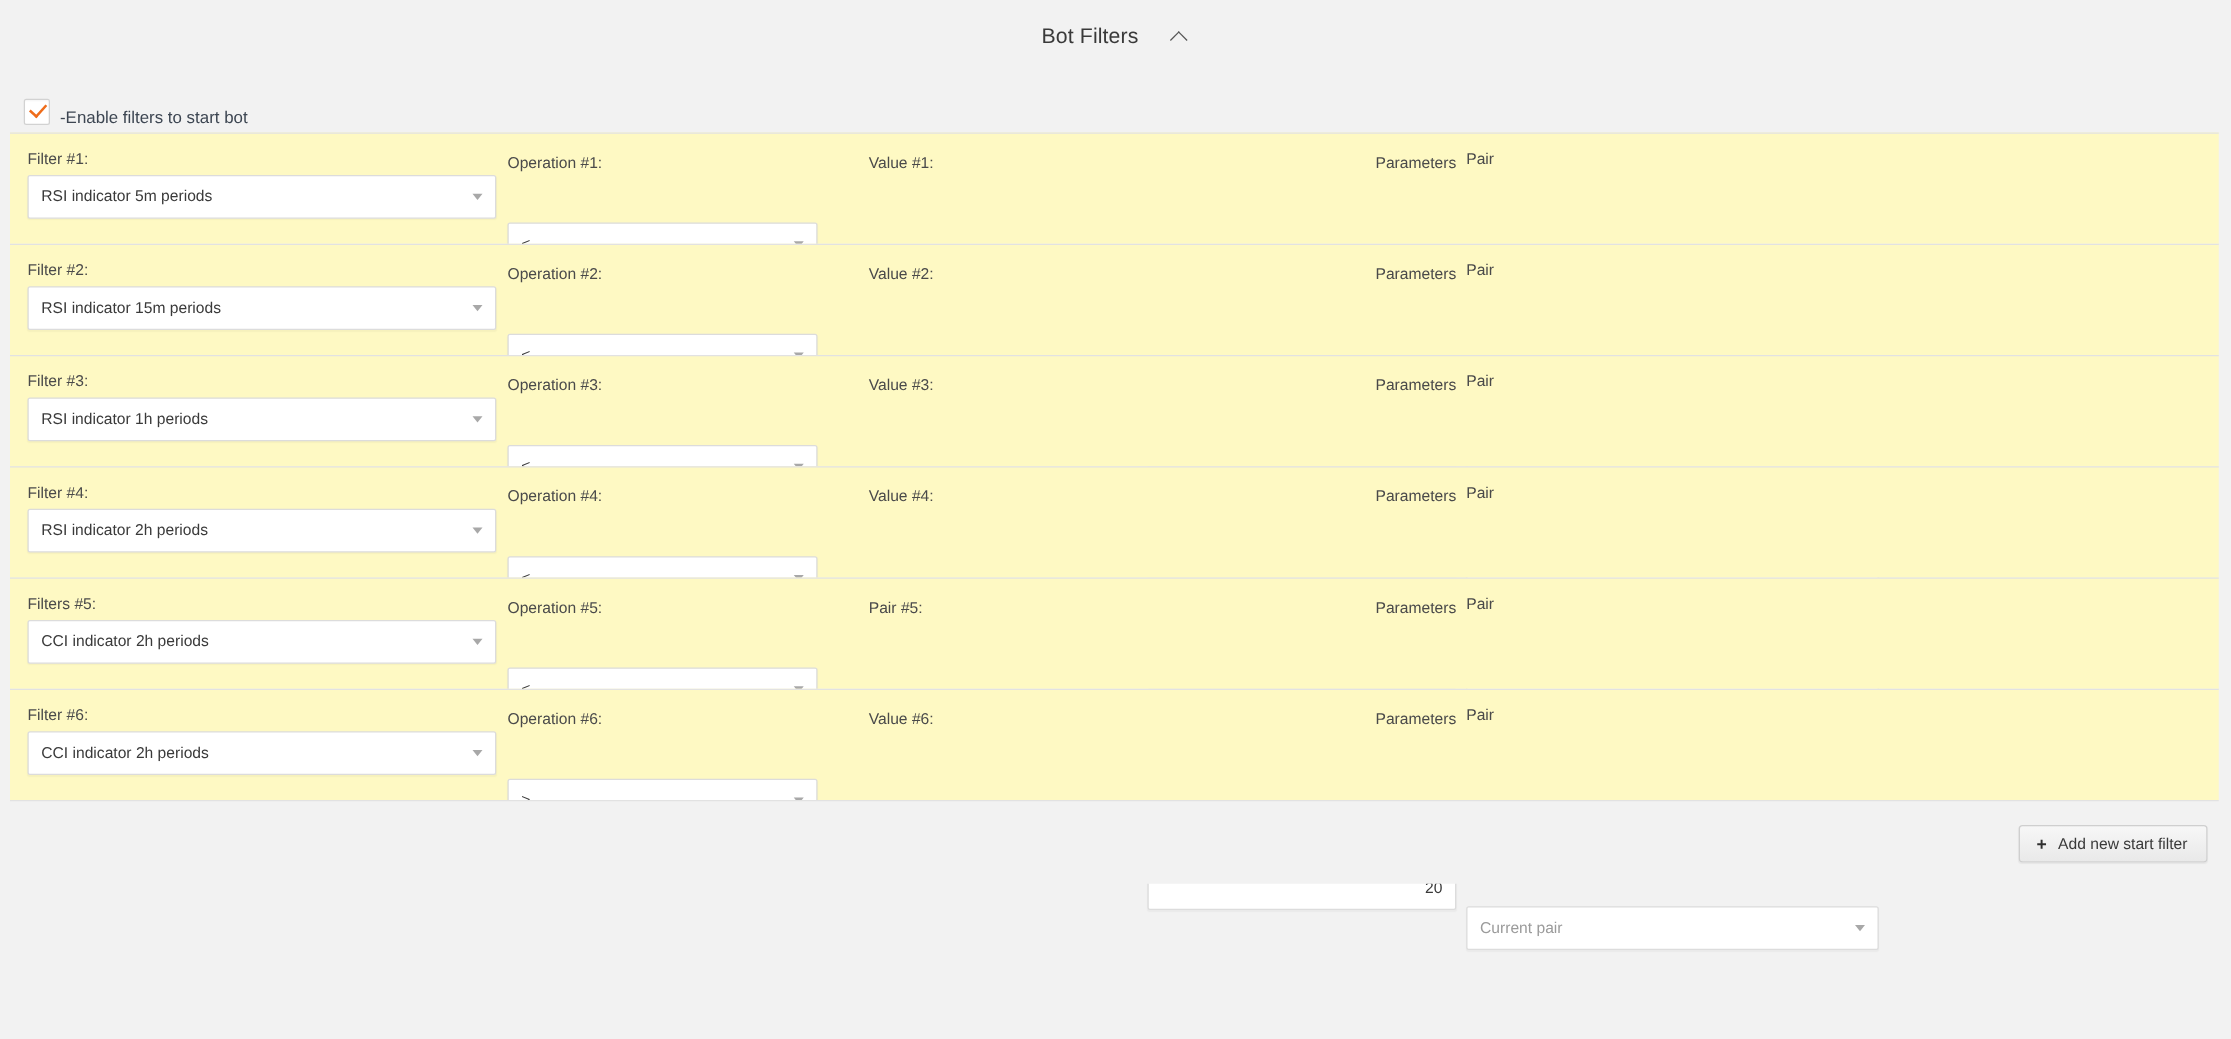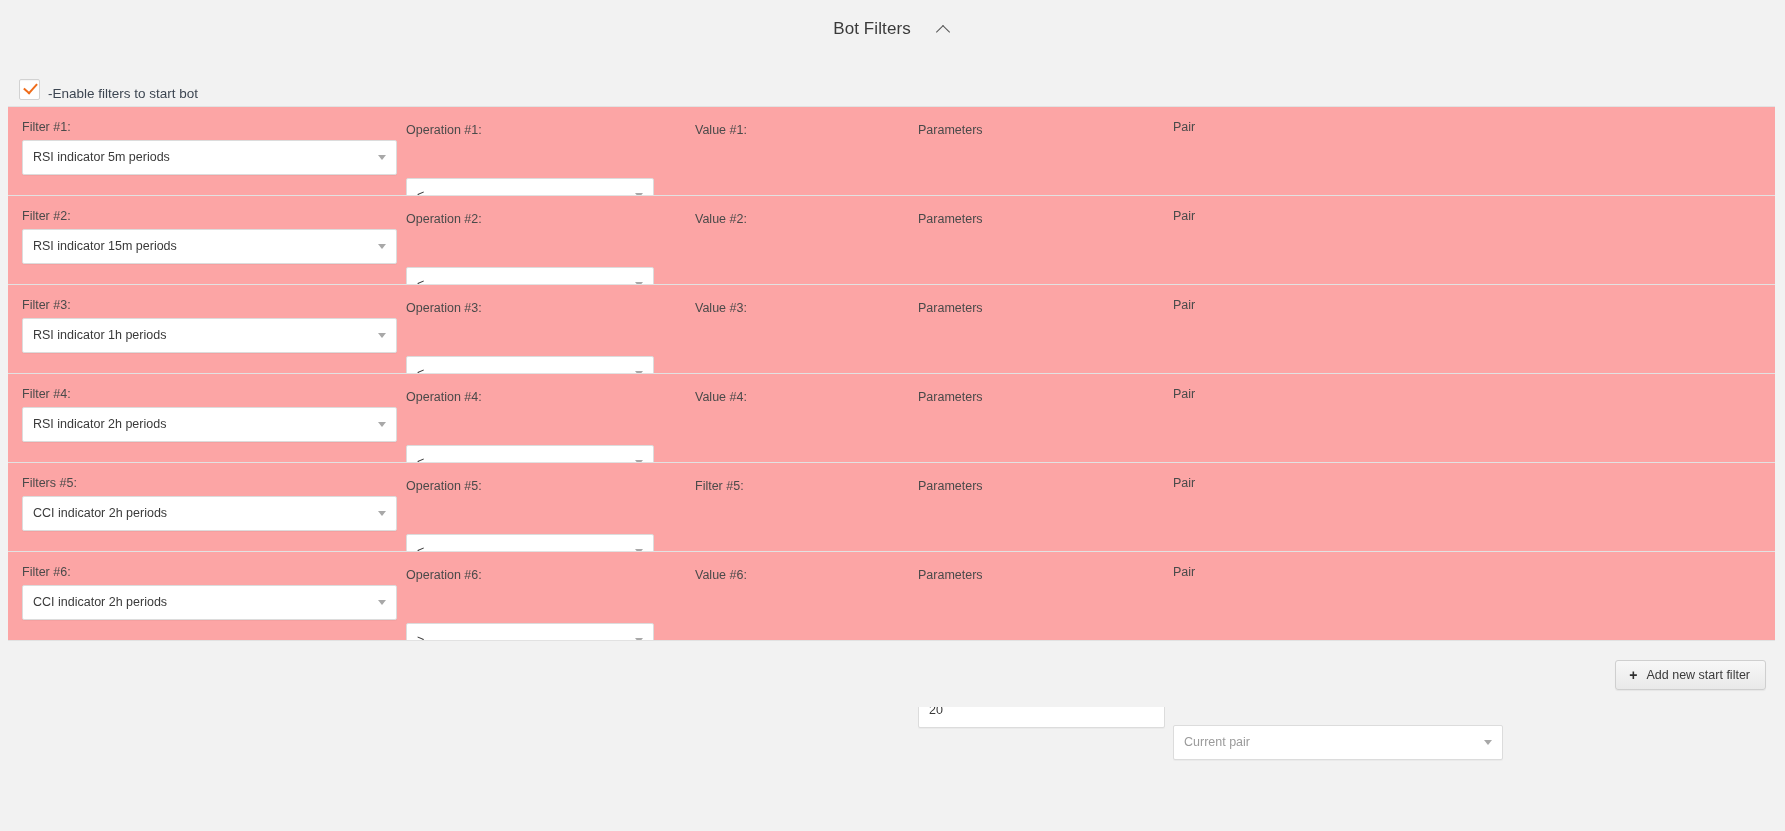--- a/index.html
+++ b/index.html
@@ -91,21 +91,21 @@
   }
 
   
   .filters {
     margin: 6px 10px 0 8px;
     background: #f2f2f2;
   }
 
   .filter-row {
     position: relative;
-    background: #fca5a5;
+    background: #fef9c3;
     border-top: 1px solid #e2e2e2;
     height: 89px;
     box-sizing: border-box;
   }
   .filter-row:first-child {
     border-top: 1px solid #e2e2e2;
   }
 
   .field {
     position: absolute;
@@ -153,21 +153,21 @@
     border-left: 4.5px solid transparent;
     border-right: 4.5px solid transparent;
     border-top: 5px solid #a8a8a8;
     margin-left: 6px;
   }
 
   
   .col-filter     { left: 14px;   width: 375px; }
   .col-operation  { left: 398px;  width: 248px; }
   .col-value      { left: 687px;  width: 249px; }
-  .col-param      { left: 910px;  width: 247px; }
+  .col-param      { left: 910px;  width: 247px; text-align: right; }
   .col-pair       { left: 1165px; width: 330px; }
 
   .lbl-hi  { top: 14px; }     
   .lbl-lo  { top: 17px; }     
 
   .ctl-a   { top: 33px; }     
   .ctl-b   { top: 36px; }     
 
   
   .footer {
@@ -326,21 +326,21 @@
       <div class="field field-label col-filter lbl-hi">Filters #5:</div>
       <div class="field control col-filter ctl-a">
         <span class="val">CCI indicator 2h periods</span>
         <span class="caret"></span>
       </div>
       <div class="field field-label col-operation lbl-lo">Operation #5:</div>
       <div class="field control col-operation ctl-b">
         <span class="val">&lt;</span>
         <span class="caret"></span>
       </div>
-      <div class="field field-label col-value lbl-lo">Filter #5:</div>
+      <div class="field field-label col-value lbl-lo">Pair #5:</div>
       <div class="field control col-value ctl-b input-like">
         <span class="val">110</span>
       </div>
       <div class="field field-label col-param lbl-lo">Parameters</div>
       <div class="field control col-param ctl-b input-like">
         <span class="val">20</span>
       </div>
       <div class="field field-label col-pair lbl-hi">Pair</div>
       <div class="field control col-pair ctl-a">
         <span class="val placeholder">Current pair</span>

